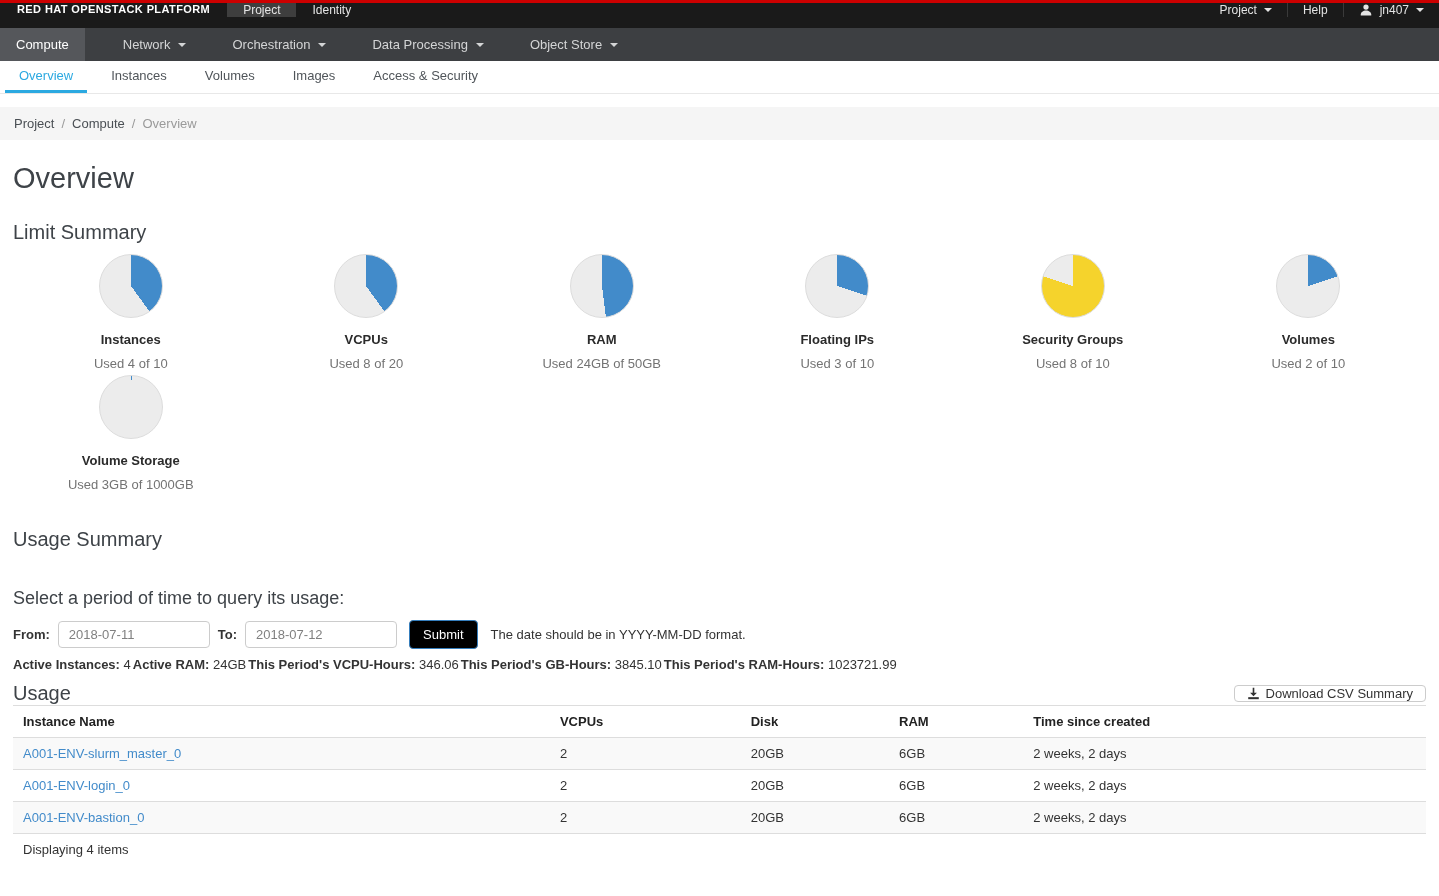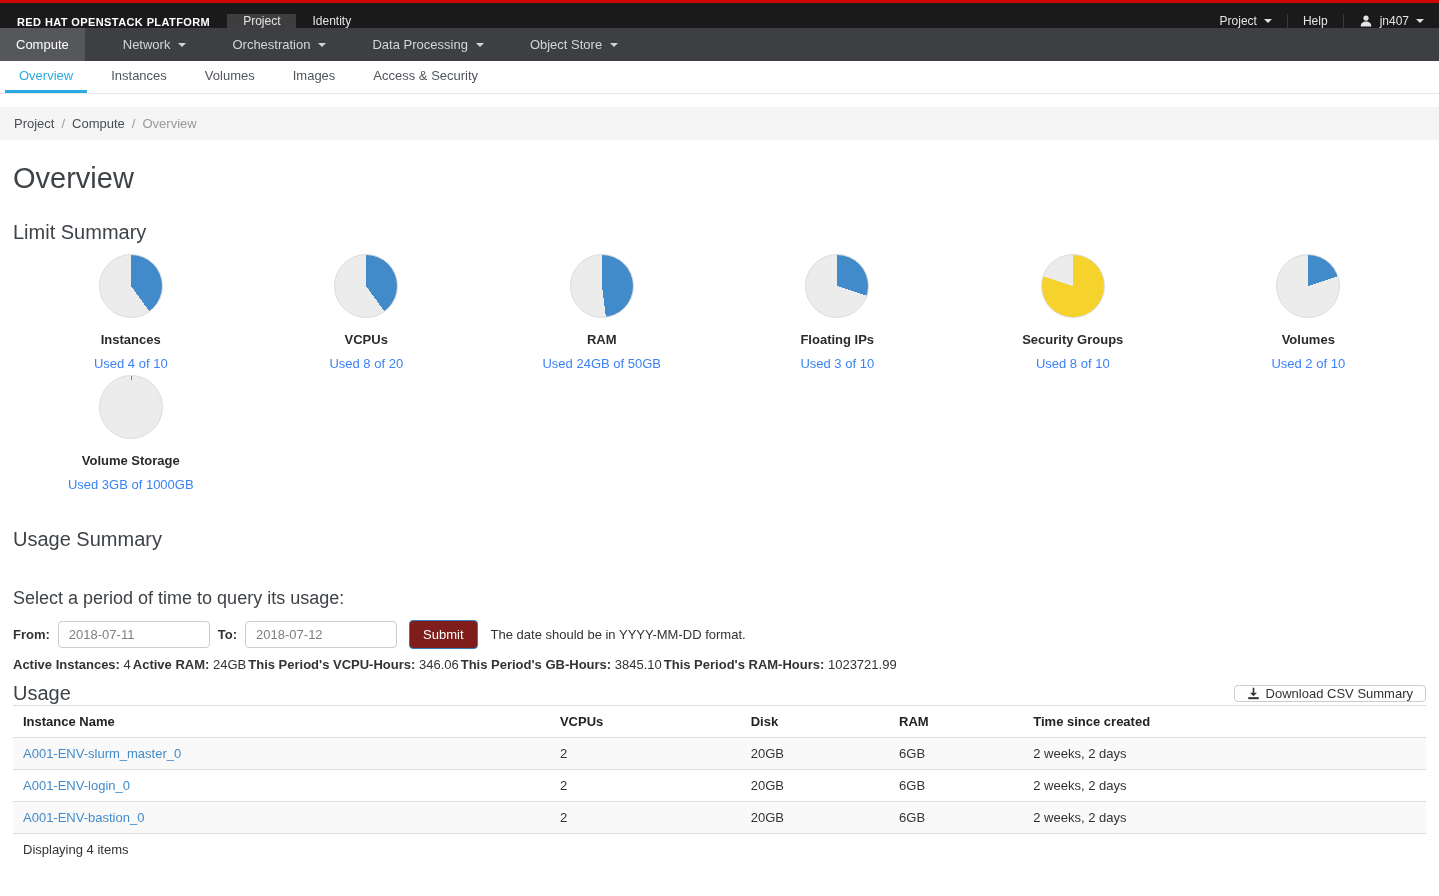--- a/index.html
+++ b/index.html
@@ -6,21 +6,21 @@
   html,body { margin:0; padding:0; }
   body {
     width: 1439px;
     font-family: "Liberation Sans", sans-serif;
     font-size: 13px;
     color: #333;
     background: #fff;
   }
   
   .top-red { height:3px; background:#cc0000; }
-  .masthead { background:#1a1a1a; height:25px; display:flex; align-items:flex-end; }
+  .masthead { background:#1a1a1a; height:25px; display:flex; align-items:flex-start; }
   .brand { display:flex; align-items:center; padding:0 17px; color:#fff; font-size:11px; font-weight:bold; letter-spacing:.4px; white-space:nowrap; }
   .m-tab { display:flex; align-items:center; padding:0 16px; font-size:12px; color:#e4e4e4; cursor:pointer; }
   .m-tab.active { background:#3e3e3e; }
   .m-right { margin-left:auto; display:flex; align-items:stretch; }
   .m-right-item { display:flex; align-items:center; gap:7px; padding:0 15px; font-size:12px; color:#e4e4e4; border-left:1px solid #3a3a3a; cursor:pointer; white-space:nowrap; }
   .m-right-item:first-child { border-left:none; }
   .caret { width:0; height:0; border-left:4px solid transparent; border-right:4px solid transparent; border-top:4px solid currentColor; display:inline-block; }
   
   .navbar { background:#3d3f42; height:33px; display:flex; align-items:stretch; color:#d4d5d6; font-size:13px; }
   .nav-item { display:flex; align-items:center; gap:8px; padding:0 16px; margin-right:14px; cursor:pointer; white-space:nowrap; }
@@ -36,27 +36,27 @@
   .crumb-current { color:#9a9a9a; }
   
   .content { padding:0 13px; }
   .page-title { font-size:29px; font-weight:400; color:#3e4348; margin:22px 0 0 0; }
   .section-h { font-size:20px; font-weight:400; color:#3e4348; margin:0; }
   .limit-h { margin-top:26px; }
   .charts { display:grid; grid-template-columns:repeat(6,1fr); margin-top:10px; }
   .pie-item { display:flex; flex-direction:column; align-items:center; padding-bottom:4px; }
   .pie { width:64px; height:64px; border-radius:50%; border:1px solid #dcdcdc; }
   .pie-label { font-weight:bold; color:#2b2b2b; margin-top:14px; }
-  .pie-used { margin-top:9px; color:#3b82f6; }
+  .pie-used { margin-top:9px; color:#737373; }
   .usage-summary-h { margin-top:32px; }
   .select-h { font-size:18px; font-weight:400; color:#3e4348; margin:37px 0 0 0; }
   .form-row { display:flex; align-items:center; margin-top:11px; gap:8px; }
   .form-label { font-weight:bold; }
   .date-input { width:152px; height:27px; border:1px solid #ccc; border-radius:4px; padding:4px 10px; color:#808080; font-size:13px; font-family:inherit; }
-  .btn-primary { background:#7f1d1d; border:1px solid #357ebd; color:#fff; border-radius:4px; padding:6px 13px; font-size:13px; font-family:inherit; cursor:pointer; margin-left:4px; }
+  .btn-primary { background:#000000; border:1px solid #357ebd; color:#fff; border-radius:4px; padding:6px 13px; font-size:13px; font-family:inherit; cursor:pointer; margin-left:4px; }
   .hint { margin-left:5px; }
   .stats { margin-top:8px; }
   .stat { margin-right:2px; }
   .stat b { font-weight:bold; }
   .usage-head { display:flex; align-items:center; justify-content:space-between; margin-top:10px; }
   .btn-default { background:#fff; border:1px solid #ccc; border-radius:4px; padding:0 12px; font-size:13px; font-family:inherit; color:#333; display:flex; align-items:center; gap:6px; cursor:pointer; }
   table { width:100%; border-collapse:collapse; }
   th { text-align:left; font-weight:bold; color:#222; padding:8px 10px; border-top:1px solid #ddd; border-bottom:1px solid #ddd; font-size:13px; }
   td { padding:8px 10px; border-bottom:1px solid #ddd; font-size:13px; color:#333; }
   tbody tr:nth-child(odd) { background:#f9f9f9; }

